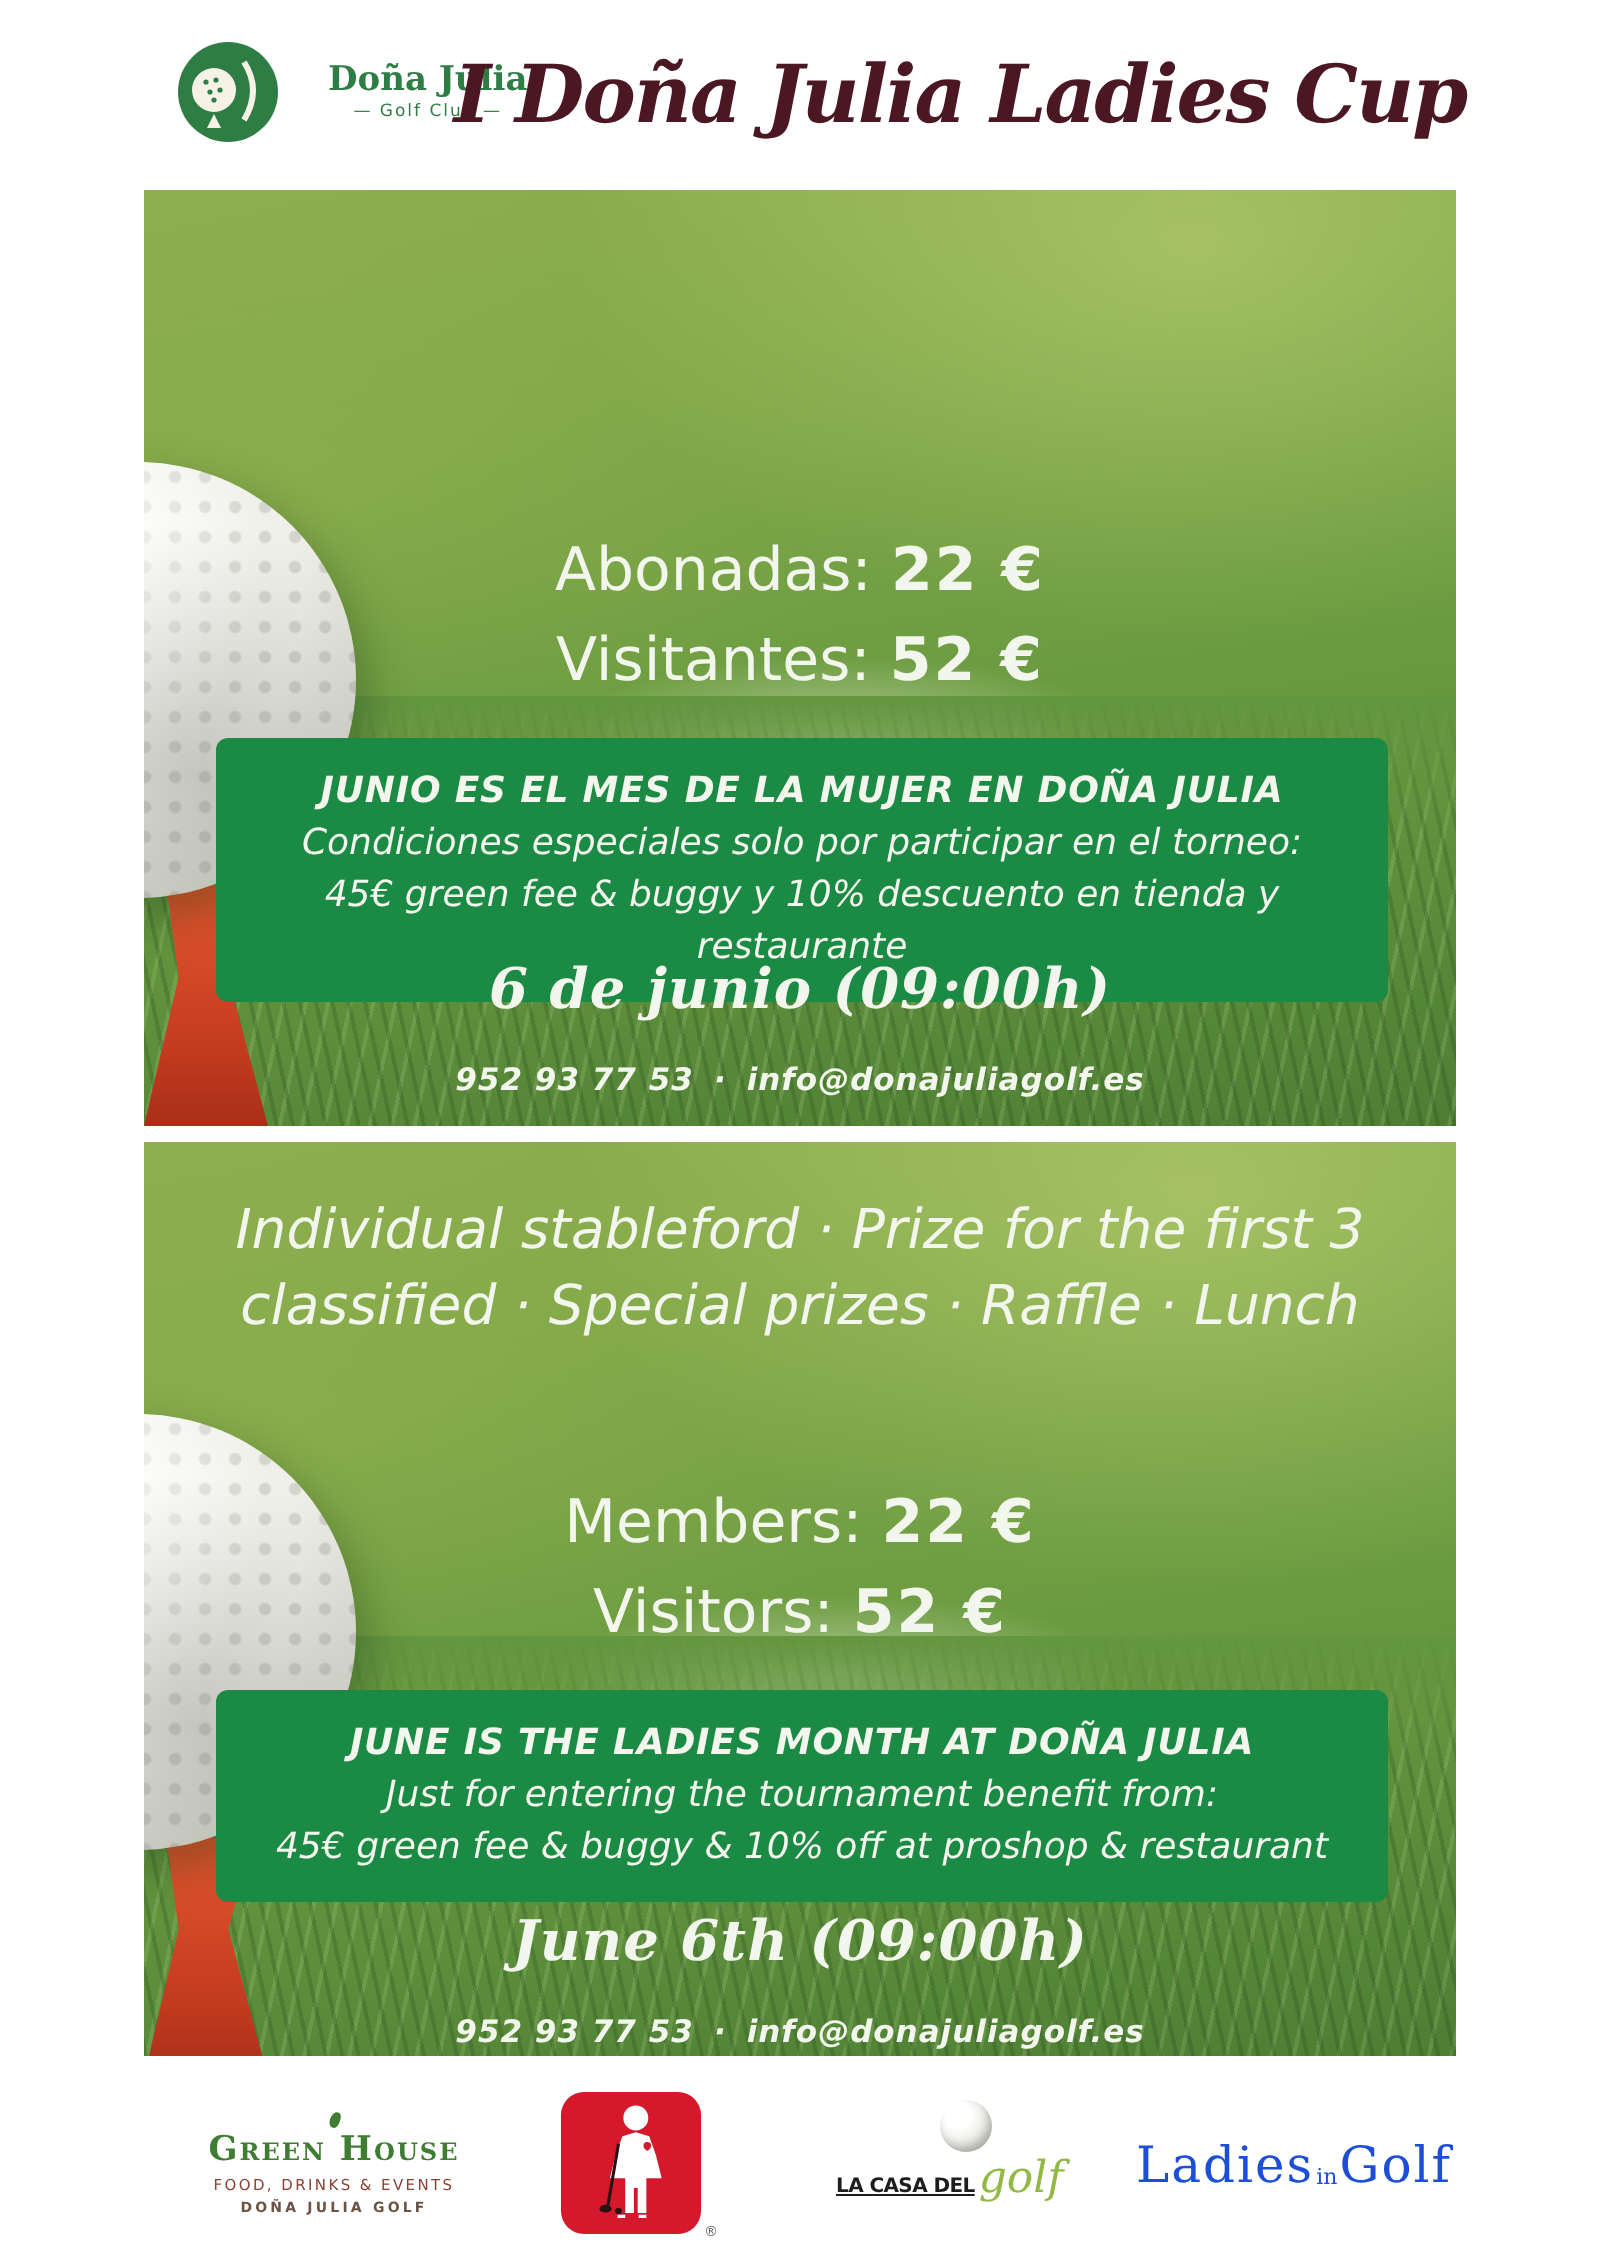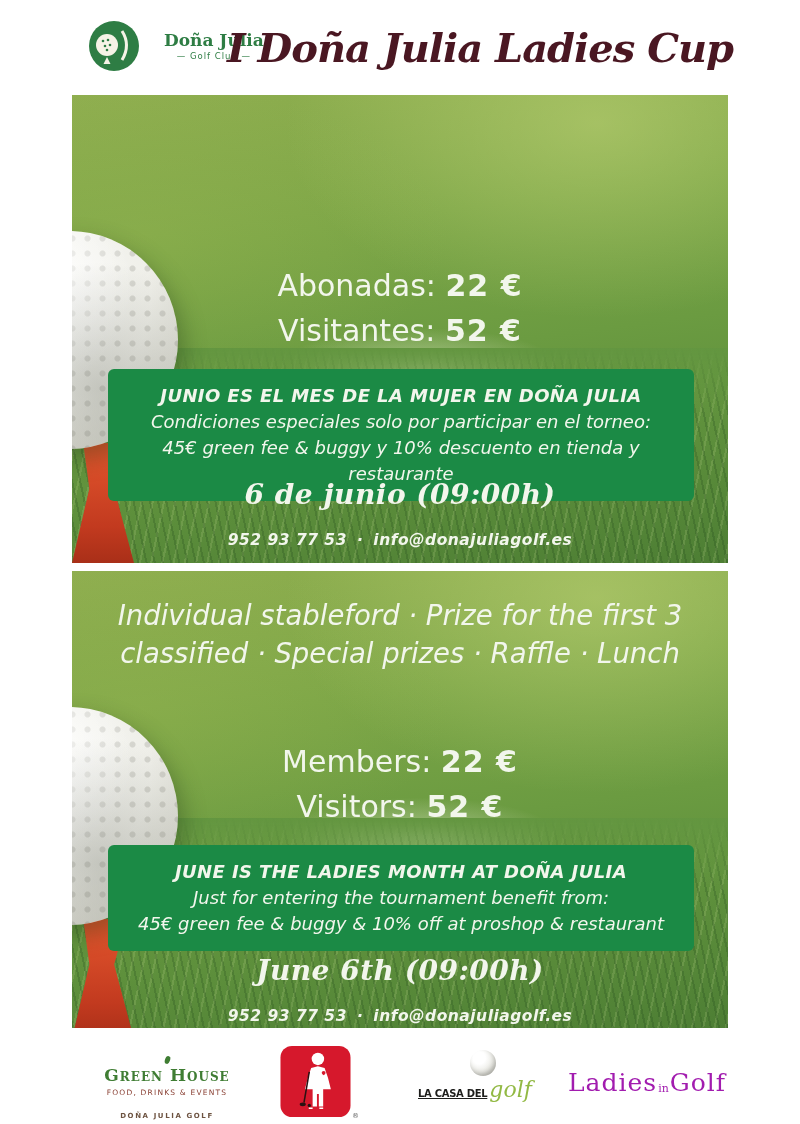--- a/index.html
+++ b/index.html
@@ -69,35 +69,35 @@
   .contact .sep { margin:0 10px; }
 
   
   .footer { position:absolute; top:1038px; left:0; right:14px; height:100px; background:#fff; }
 
   .green-house { position:absolute; left:92px; top:18px; width:150px; text-align:center; }
   .gh-leaf { width:5px; height:8px; margin:0 auto 2px; background:#3f7d33; border-radius:60% 40% 50% 50%; transform:rotate(18deg); }
   .gh-name { font-family:"DejaVu Serif", serif; font-variant-caps:small-caps; font-weight:bold;
              font-size:17px; color:#3f7d33; letter-spacing:1px; line-height:1.1; }
   .gh-tag  { font-size:7.5px; color:#8a4034; letter-spacing:1.2px; text-transform:uppercase; margin-top:3px; }
-  .gh-sub  { font-size:7px; color:#6d5341; letter-spacing:1.6px; text-transform:uppercase; margin-top:15px; font-weight:bold; }
+  .gh-sub  { font-size:7px; color:#6d5341; letter-spacing:1.6px; text-transform:uppercase; margin-top:3px; font-weight:bold; }
 
   .lady-icon { position:absolute; left:280px; top:8px; width:71px; height:71px; }
   .reg-mark { position:absolute; left:352px; top:74px; font-size:7px; color:#666; }
 
   .la-casa { position:absolute; left:418px; top:12px; width:125px; text-align:left; }
   .lc-ball { width:26px; height:26px; border-radius:50%; margin:0 0 1px 52px;
              background:radial-gradient(circle at 35% 30%, #ffffff 25%, #e9e9e3 60%, #b8b8ae 100%);
              box-shadow:inset -2px -3px 4px rgba(0,0,0,0.18); }
   .lc-text { white-space:nowrap; }
   .lc-caps { font-size:10px; font-weight:bold; letter-spacing:-0.3px; color:#1d1d1b;text-decoration:underline; }
   .lc-golf { font-family:"DejaVu Serif", serif; font-style:italic; font-size:22px; color:#92b944; margin-left:2px; }
 
   .ladies-golf { position:absolute; left:562px; top:30px; width:170px; text-align:center; white-space:nowrap;
-                 font-family:"DejaVu Serif", serif; color:#a21caf; }
+                 font-family:"DejaVu Serif", serif; color:#1d4ed8; }
   .lg-word { font-size:25px; letter-spacing:1px; }
   .lg-in { font-size:11px; letter-spacing:0; position:relative; top:1px; margin:0 1px; }
 </style>
 </head>
 <body>
 
 <div class="page">
 
   <div class="header">
     <div class="club-logo">

